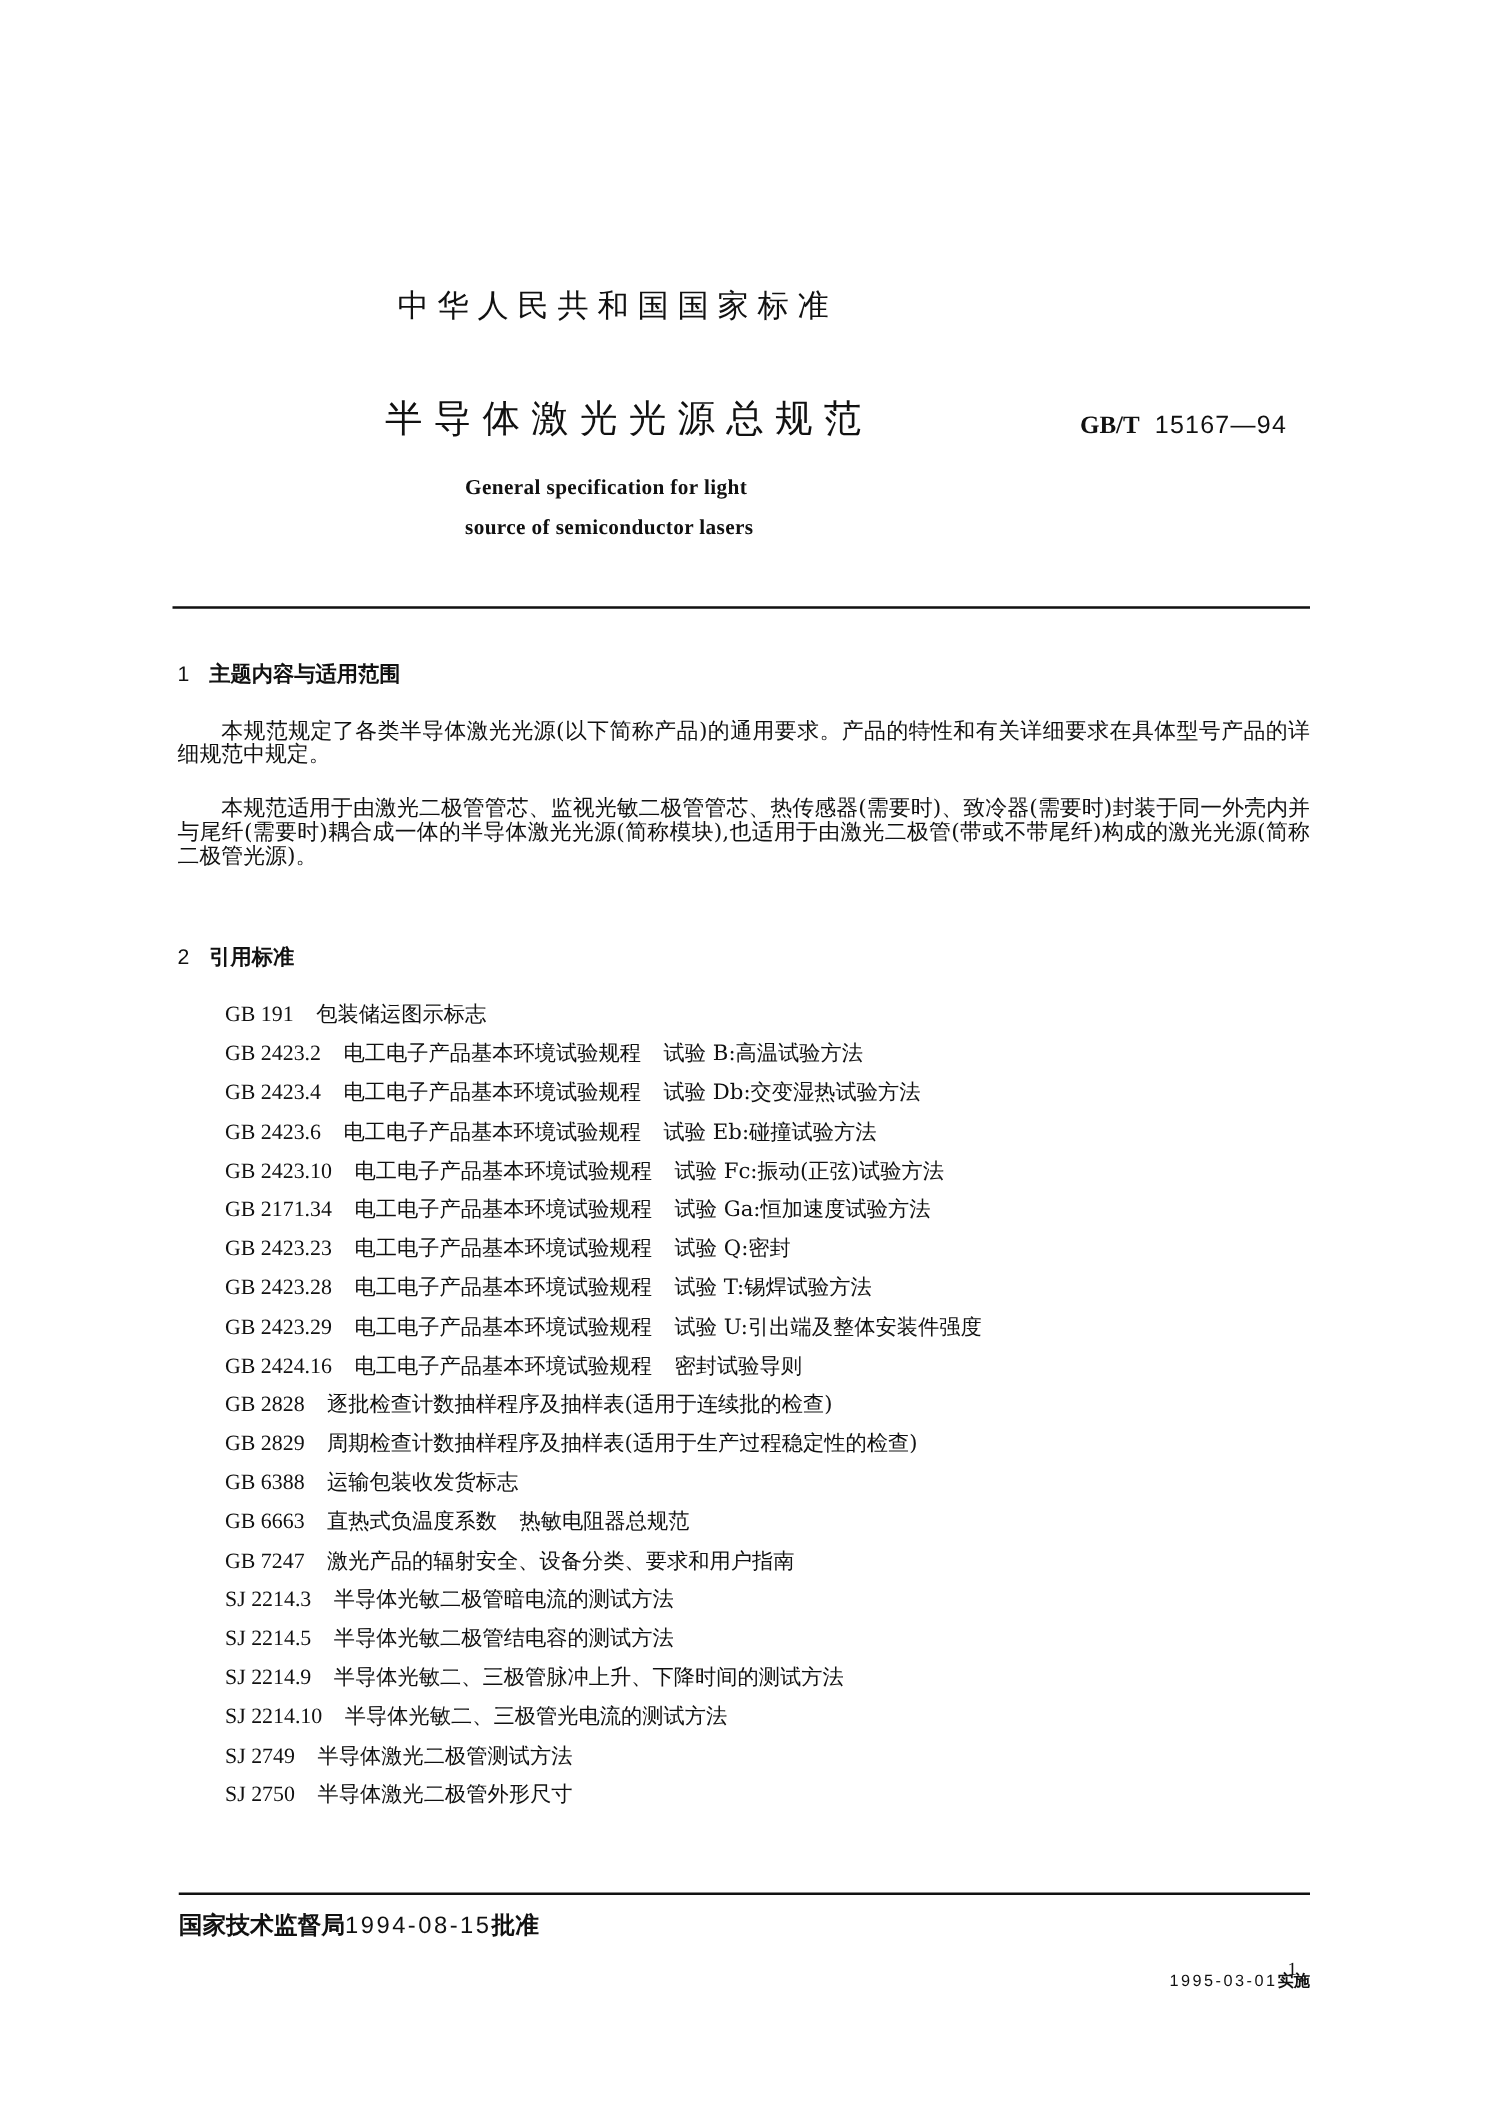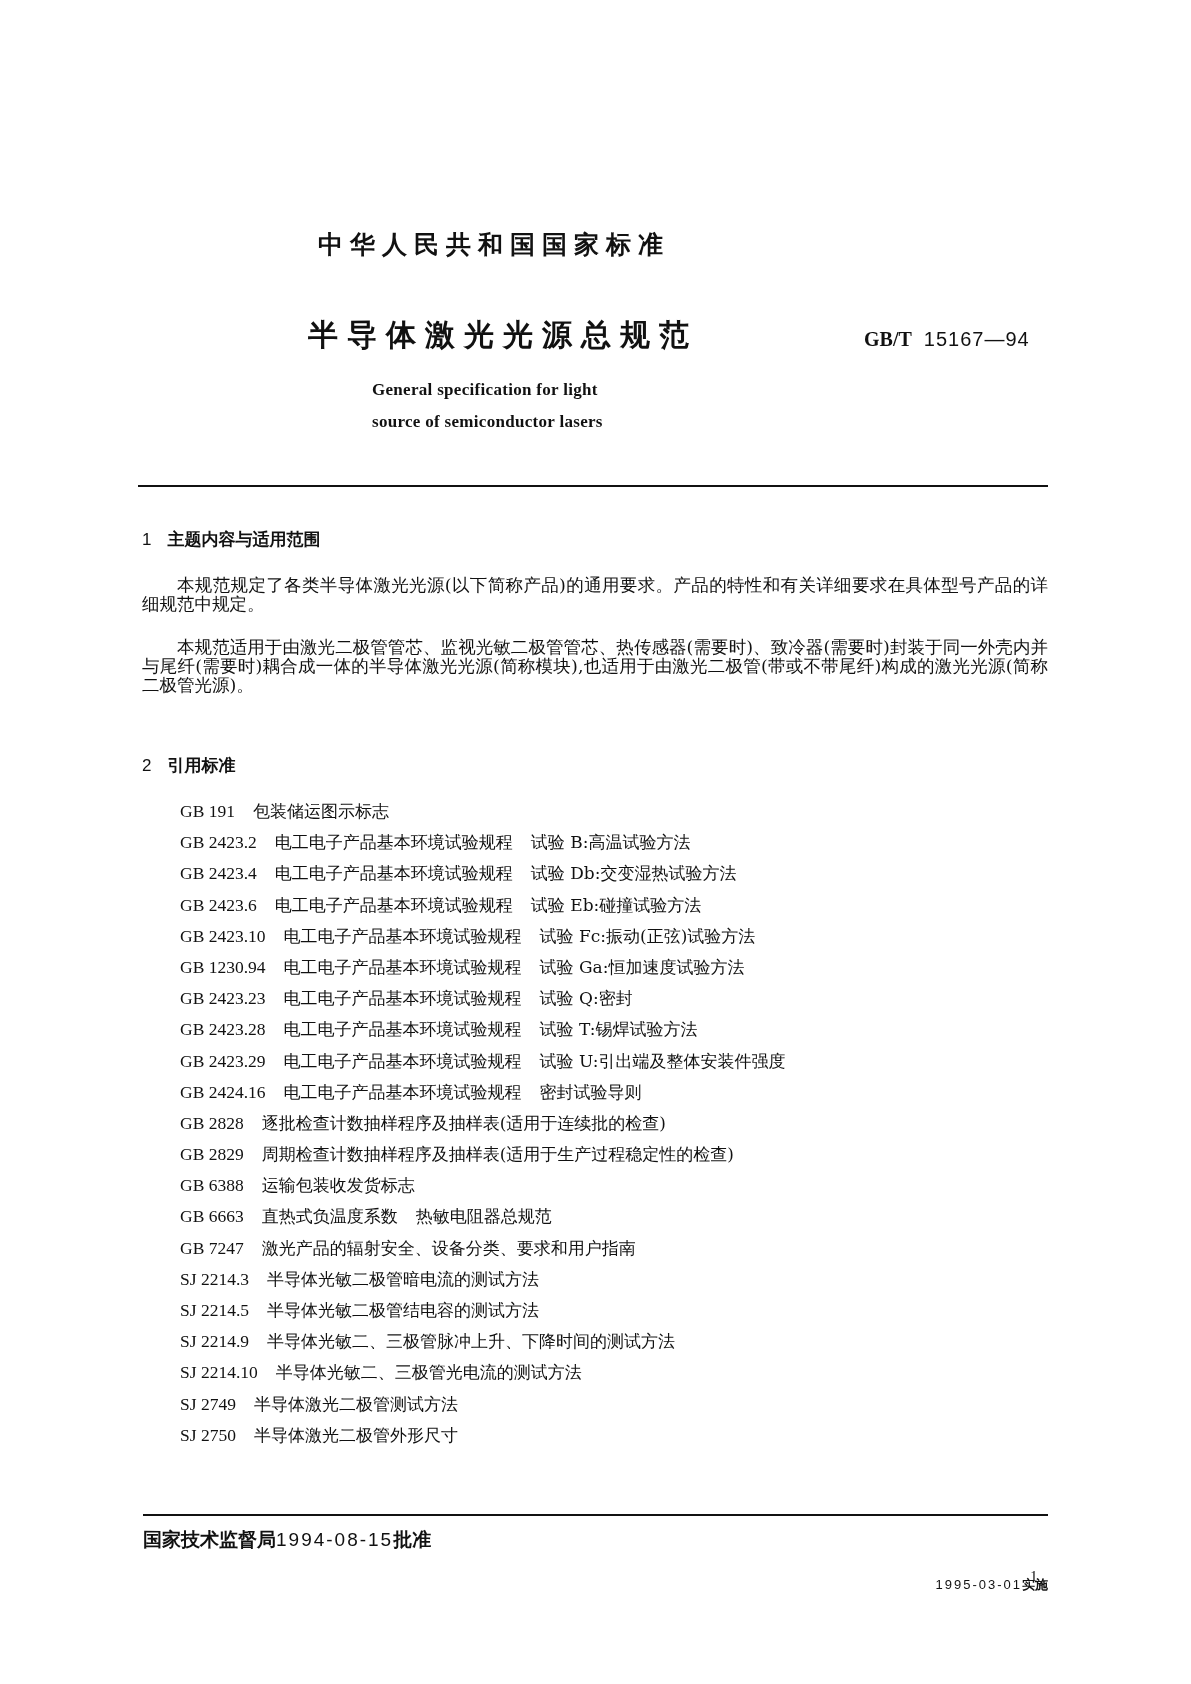--- a/index.html
+++ b/index.html
@@ -2,21 +2,21 @@
 <html><head>
   <meta charset="utf-8">
   <style>
     html, body { margin: 0; padding: 0; background: #ffffff; }
     body {
       width: 1191px; height: 1684px; position: relative; overflow: hidden;
       color: #111111;
       font-family: "DejaVu Serif", "Liberation Serif", serif;
     }
     .abs { position: absolute; white-space: nowrap; }
-    .heavy { font-family: "DejaVu Sans", "Liberation Sans", sans-serif; font-weight: bold; }
+    .heavy { font-family: "DejaVu Sans", "Liberation Sans", sans-serif; font-weight: normal; }
     .country {
       left: 318px; top: 228px; font-size: 25px; letter-spacing: 7px;
     }
     .title {
       left: 308px; top: 315px; font-size: 30px; letter-spacing: 9px;
     }
     .stdcode {
       left: 864px; top: 327px; font-size: 20px;
     }
     .stdcode .prefix { font-family: "Liberation Serif", serif; font-weight: bold; }
@@ -84,21 +84,21 @@
 <div class="abs sec-head" style="top:754px;">
   <span class="num">2</span><span class="txt">引用标准</span>
 </div>
 
 <div class="refs">
   <div class="ref"><span class="code">GB 191</span><span>包装储运图示标志</span></div>
   <div class="ref"><span class="code">GB 2423.2</span><span>电工电子产品基本环境试验规程</span><span class="gap"></span><span>试验 B:高温试验方法</span></div>
   <div class="ref"><span class="code">GB 2423.4</span><span>电工电子产品基本环境试验规程</span><span class="gap"></span><span>试验 Db:交变湿热试验方法</span></div>
   <div class="ref"><span class="code">GB 2423.6</span><span>电工电子产品基本环境试验规程</span><span class="gap"></span><span>试验 Eb:碰撞试验方法</span></div>
   <div class="ref"><span class="code">GB 2423.10</span><span>电工电子产品基本环境试验规程</span><span class="gap"></span><span>试验 Fc:振动(正弦)试验方法</span></div>
-  <div class="ref"><span class="code">GB 1230.94</span><span>电工电子产品基本环境试验规程</span><span class="gap"></span><span>试验 Ga:恒加速度试验方法</span></div>
+  <div class="ref"><span class="code">GB 2171.34</span><span>电工电子产品基本环境试验规程</span><span class="gap"></span><span>试验 Ga:恒加速度试验方法</span></div>
   <div class="ref"><span class="code">GB 2423.23</span><span>电工电子产品基本环境试验规程</span><span class="gap"></span><span>试验 Q:密封</span></div>
   <div class="ref"><span class="code">GB 2423.28</span><span>电工电子产品基本环境试验规程</span><span class="gap"></span><span>试验 T:锡焊试验方法</span></div>
   <div class="ref"><span class="code">GB 2423.29</span><span>电工电子产品基本环境试验规程</span><span class="gap"></span><span>试验 U:引出端及整体安装件强度</span></div>
   <div class="ref"><span class="code">GB 2424.16</span><span>电工电子产品基本环境试验规程</span><span class="gap"></span><span>密封试验导则</span></div>
   <div class="ref"><span class="code">GB 2828</span><span>逐批检查计数抽样程序及抽样表(适用于连续批的检查)</span></div>
   <div class="ref"><span class="code">GB 2829</span><span>周期检查计数抽样程序及抽样表(适用于生产过程稳定性的检查)</span></div>
   <div class="ref"><span class="code">GB 6388</span><span>运输包装收发货标志</span></div>
   <div class="ref"><span class="code">GB 6663</span><span>直热式负温度系数</span><span class="gap"></span><span>热敏电阻器总规范</span></div>
   <div class="ref"><span class="code">GB 7247</span><span>激光产品的辐射安全、设备分类、要求和用户指南</span></div>
   <div class="ref"><span class="code">SJ 2214.3</span><span>半导体光敏二极管暗电流的测试方法</span></div>

